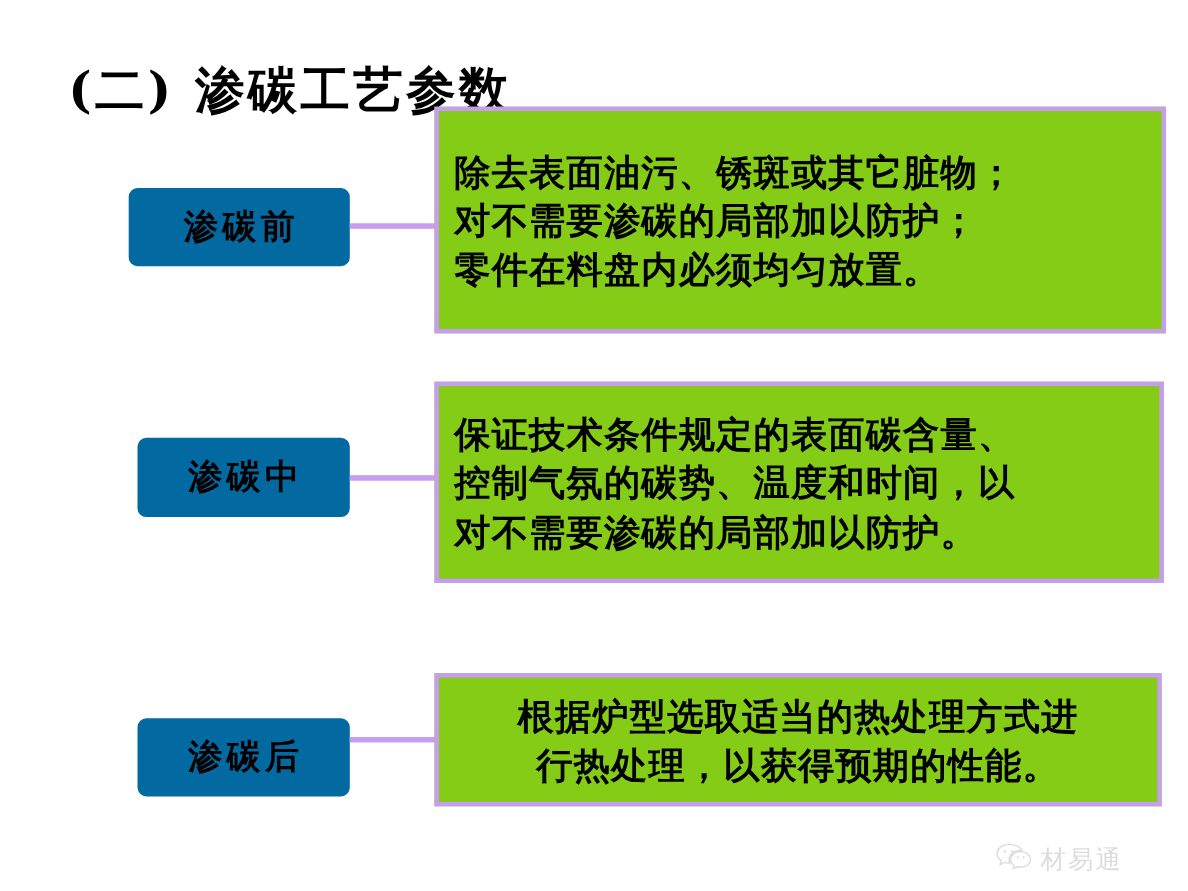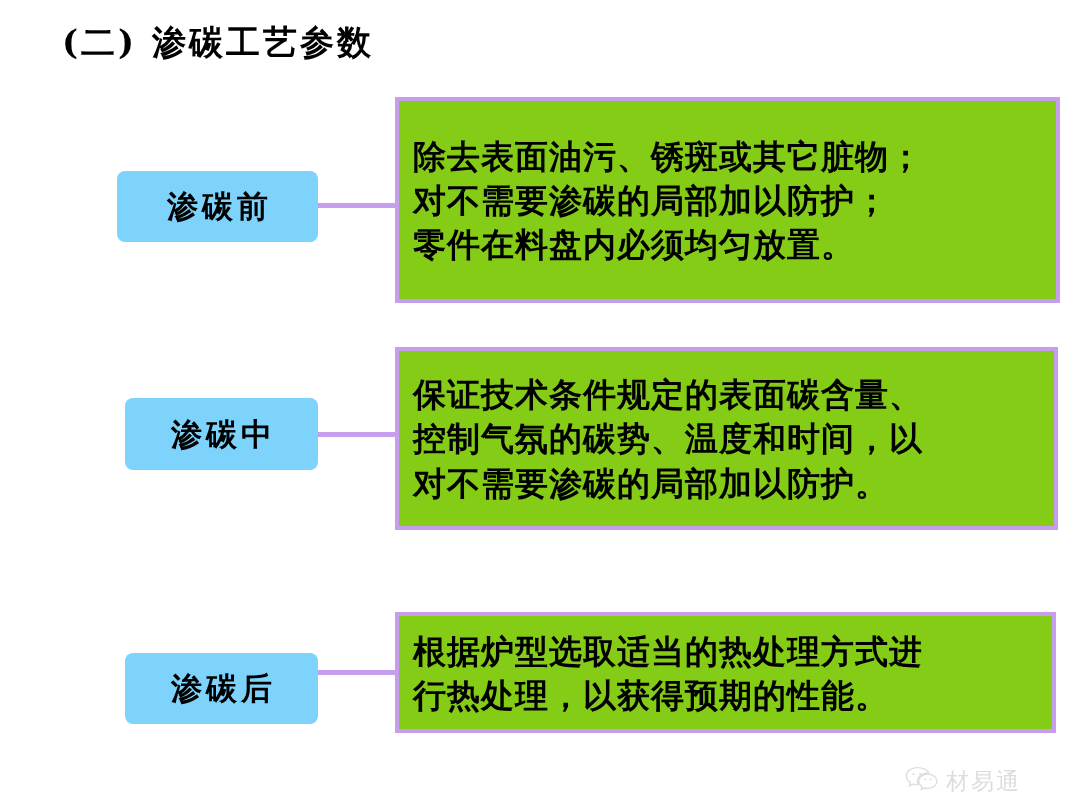--- a/index.html
+++ b/index.html
@@ -20,36 +20,36 @@
   #slide {
     position: absolute;
     inset: 0;
     background: #ffffff;
   }
 
   
   .slide-title {
     position: absolute;
     left: 62px;
-    top: 20px;
-    font-size: 34px;
+    top: 52px;
+    font-size: 45px;
     font-weight: 700;
     letter-spacing: 3px;
     color: #000000;
     white-space: nowrap;
     font-family: "DejaVu Serif", "Liberation Serif", serif;
   }
 
   
   .stage-pill {
     position: absolute;
     display: flex;
     align-items: center;
     justify-content: center;
-    background: #7dd3fc;
+    background: #0369a1;
     border-radius: 8px;
     box-sizing: border-box;
   }
   .stage-pill .stage-label {
     font-size: 31px;
     font-weight: 700;
     letter-spacing: 4px;
     color: #000000;
     font-family: "DejaVu Serif", "Liberation Serif", serif;
     line-height: 1;
@@ -76,21 +76,21 @@
     box-sizing: border-box;
     border: 4px solid #c79df0;
     background: #84cc16;
     padding: 8px 14px 6px 14px;
     display: flex;
     flex-direction: column;
     justify-content: center;
   }
   #detail-box-0 { left: 395px; top: 97px; width: 665px; height: 206px; }
   #detail-box-1 { left: 395px; top: 347px; width: 663px; height: 183px; }
-  #detail-box-2 { left: 395px; top: 612px; width: 661px; height: 121px; }
+  #detail-box-2 { left: 395px; top: 612px; width: 661px; height: 121px; align-items: center; }
 
   .detail-line {
     font-size: 33px;
     line-height: 1.34;
     letter-spacing: 1px;
     color: #000000;
     white-space: nowrap;
     font-family: "DejaVu Serif", "Liberation Serif", serif;
     font-weight: 600;
   }

